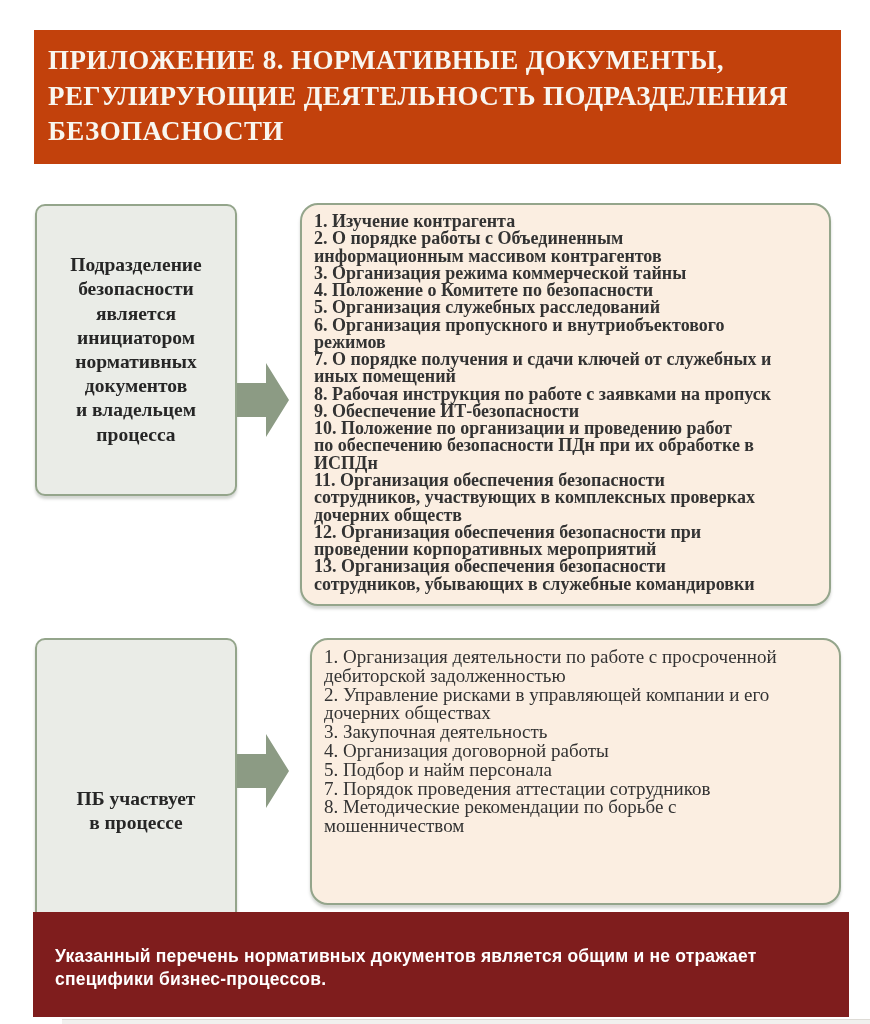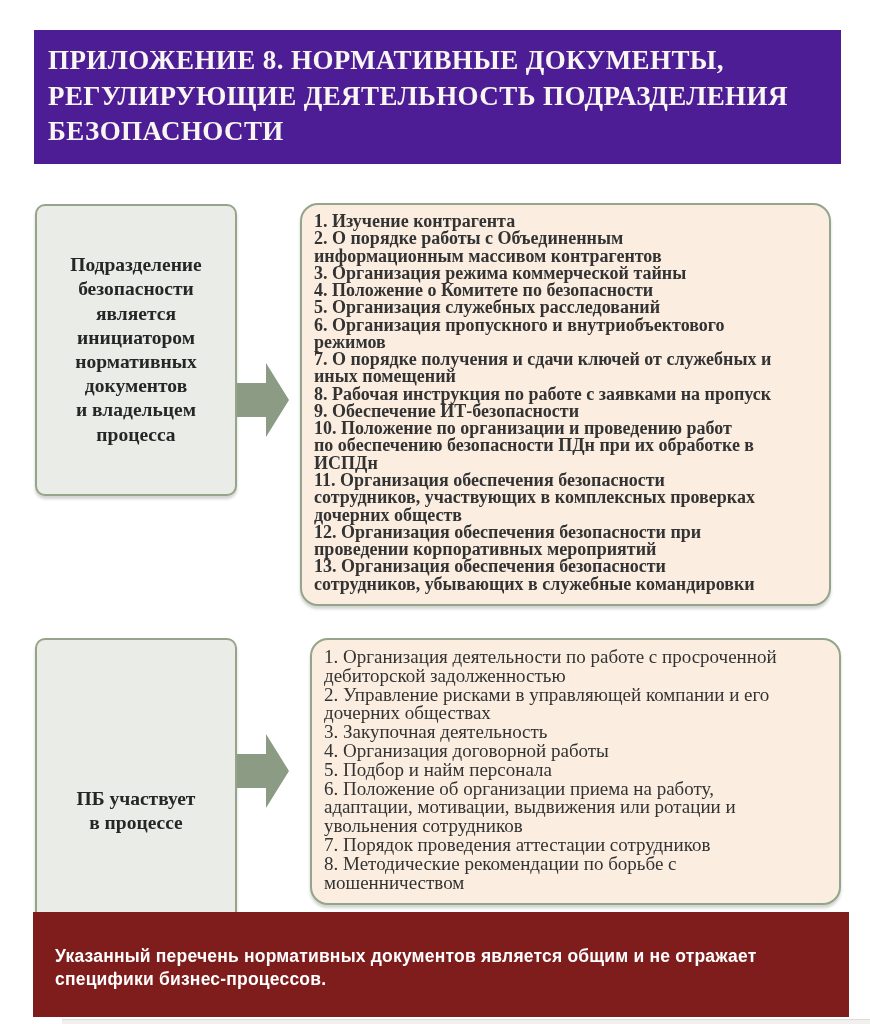--- a/index.html
+++ b/index.html
@@ -10,21 +10,21 @@
     background: #ffffff;
     overflow: hidden;
     font-family: "Liberation Serif", "DejaVu Serif", serif;
   }
 
   
   .title-band {
     position: absolute;
     left: 34px; top: 30px;
     width: 807px; height: 134px;
-    background: #4c1d95;
+    background: #c2410c;
     box-sizing: border-box;
     padding: 13px 18px 0 14px;
   }
   .title-band h1 {
     margin: 0;
     font-size: 27px;
     font-weight: bold;
     line-height: 1.32;
     letter-spacing: 0.4px;
     color: #F8F6F0;
@@ -162,23 +162,20 @@
   </div>
 
   <div class="box docs-box docs-2 r2-right">
       <div class="li">1. Организация деятельности по работе с просроченной
 дебиторской задолженностью</div>
       <div class="li">2. Управление рисками в управляющей компании и его
 дочерних обществах</div>
       <div class="li">3. Закупочная деятельность</div>
       <div class="li">4. Организация договорной работы</div>
       <div class="li">5. Подбор и найм персонала</div>
-      <div class="li">6. Положение об организации приема на работу,
-адаптации, мотивации, выдвижения или ротации и
-увольнения сотрудников</div>
       <div class="li">7. Порядок проведения аттестации сотрудников</div>
       <div class="li">8. Методические рекомендации по борьбе с
 мошенничеством</div>
     </div>
 
   <footer class="footer-band">
     <p>Указанный перечень нормативных документов является общим и не отражает
 специфики бизнес-процессов.</p>
   </footer>
 

